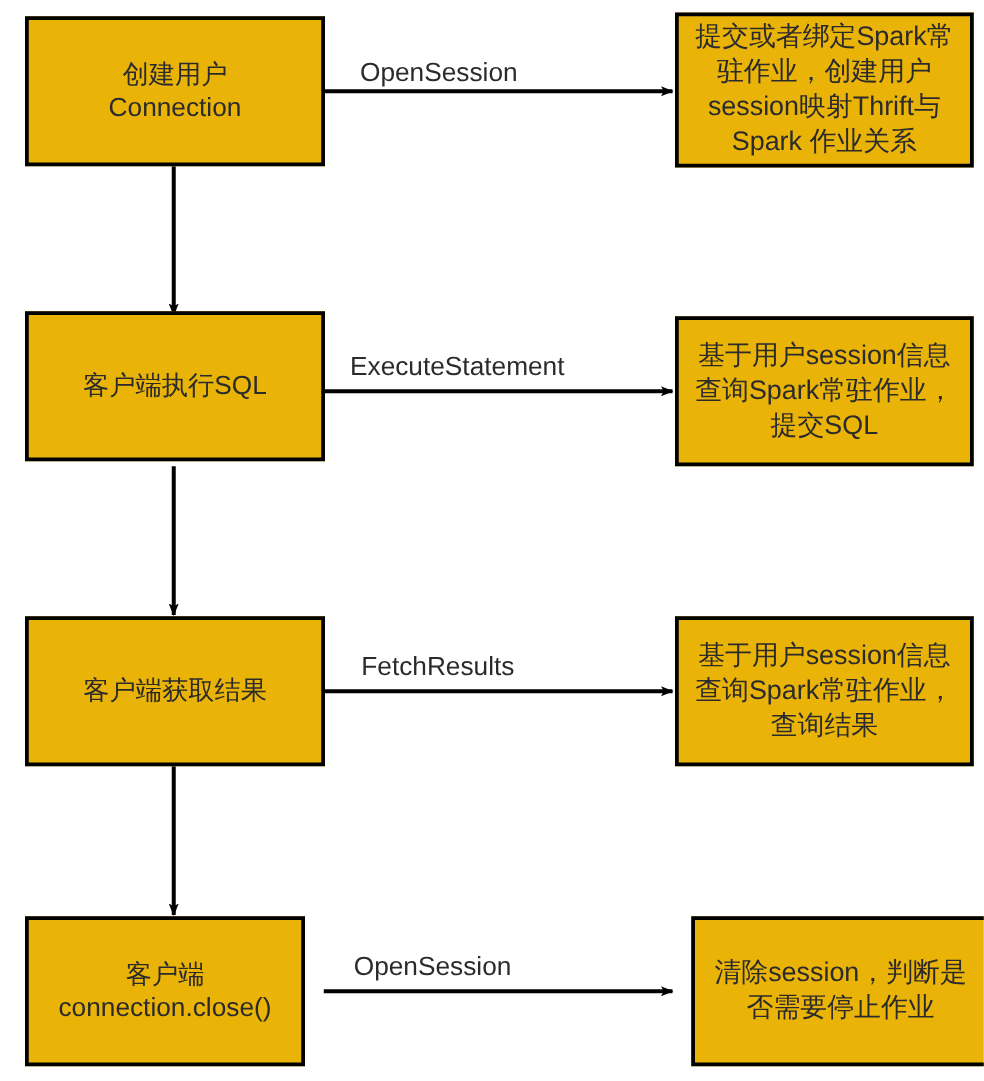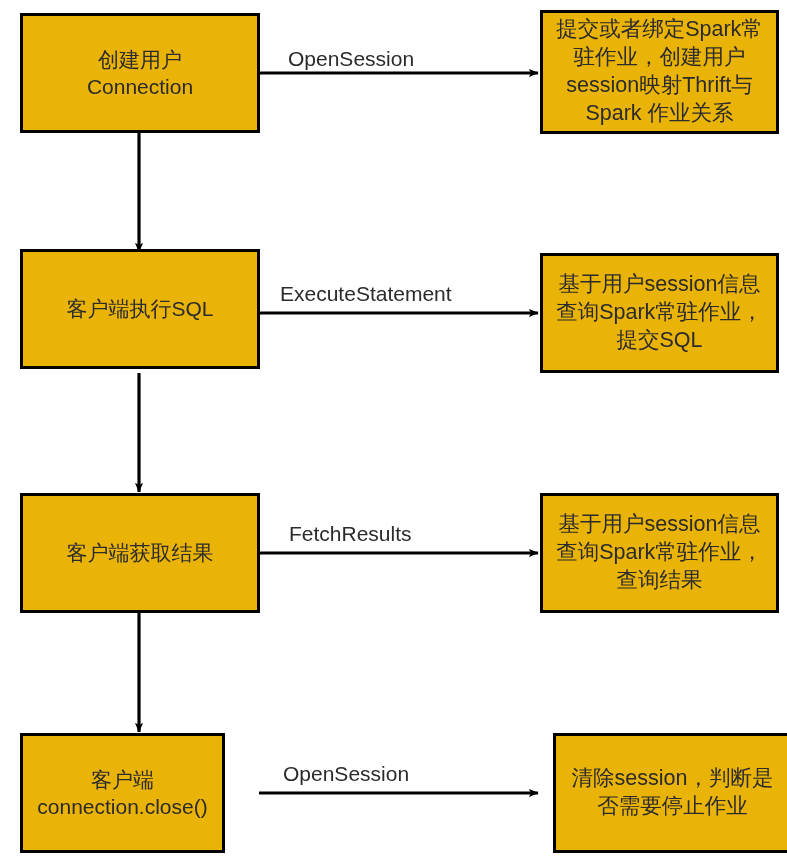--- a/index.html
+++ b/index.html
@@ -101,21 +101,21 @@
   </div>
 
   <div class="node-box left-node" style="left:20px; top:249px; width:240px; height:120px;">
     <span class="node-text">客户端执行SQL</span>
   </div>
 
   <div class="node-box left-node" style="left:20px; top:493px; width:240px; height:120px;">
     <span class="node-text">客户端获取结果</span>
   </div>
 
-  <div class="node-box left-node" style="left:20px; top:733px; width:205px; height:120px;">
+  <div class="node-box left-node" style="left:20px; top:733px; width:224px; height:120px;">
     <span class="node-text">客户端
 connection.close()</span>
   </div>
 
   <div class="node-box right-node" style="left:540px; top:10px; width:239px; height:124px;">
     <span class="node-text">提交或者绑定Spark常
 驻作业，创建用户
 session映射Thrift与
 Spark 作业关系</span>
   </div>

